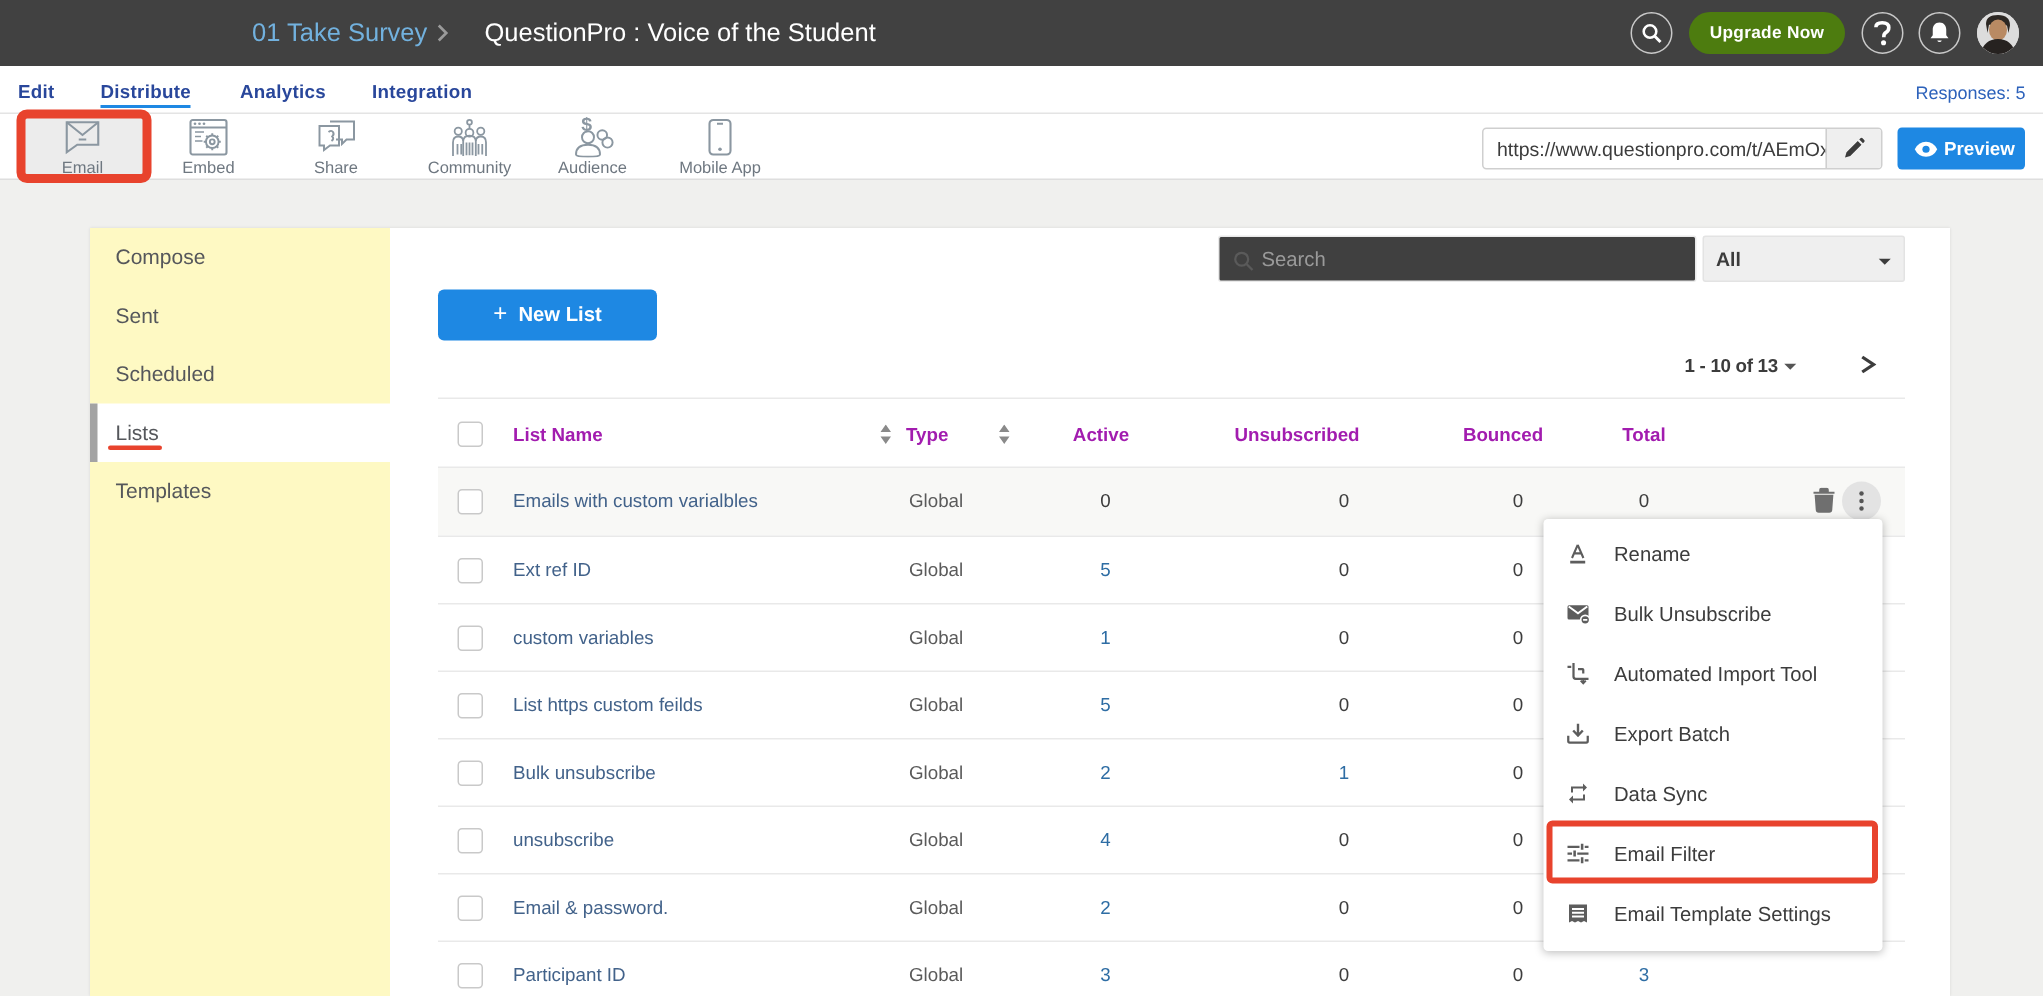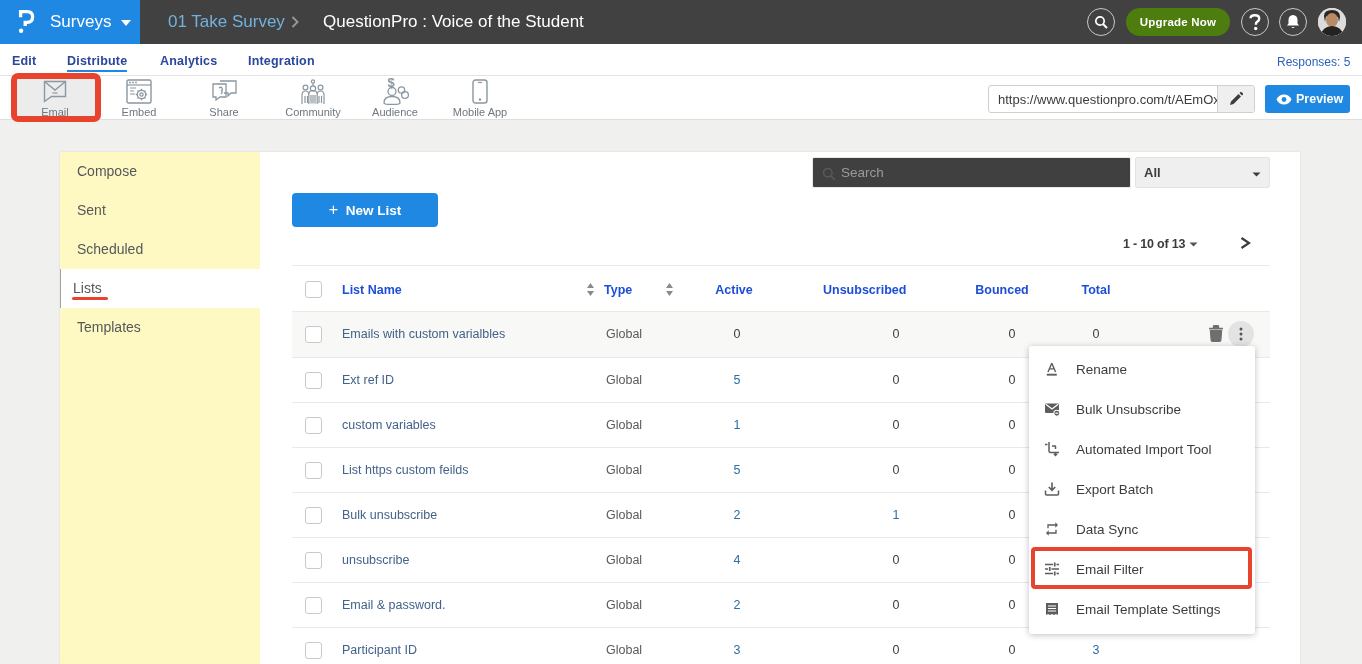--- a/index.html
+++ b/index.html
@@ -31,63 +31,53 @@
   
   #urlbox { position:absolute; left:988px; top:9px; width:267px; height:28px; border:1px solid #cfcfcf; border-radius:3px; background:#fff; overflow:hidden; }
   #urltext { position:absolute; left:9px; top:6px; font-size:13px; color:#3c3c3c; white-space:nowrap; }
   #urlpencil { position:absolute; right:0; top:0; width:37px; height:26px; background:#efefef; border-left:1px solid #cfcfcf; }
   #preview { position:absolute; left:1265px; top:9px; width:85px; height:28px; background:#1e88e3; border-radius:3px; color:#fff; font-weight:bold; line-height:28px; }
 
   
   #card { position:absolute; left:60px; top:152px; width:1240px; height:512px; background:#fff; box-shadow:0 0 2px rgba(0,0,0,0.10); }
   #sidebar { position:absolute; left:0; top:0; width:200px; height:512px; background:#fef9c3; }
   .sideitem { position:absolute; left:0; width:200px; height:39px; line-height:39px; padding-left:17px; font-size:14px; color:#55575b; }
-  #side-lists { background:#fff; border-left:1px solid #a3a3a3; padding-left:12px; }
+  #side-lists { background:#fff; border-left:5px solid #a3a3a3; padding-left:12px; }
   #redunder { position:absolute; left:12px; top:145px; width:36px; height:3px; background:#e8432d; border-radius:2px; }
 
   
   #searchbox { position:absolute; left:812px; top:157px; width:319px; height:31px; background:#404040; border:1px solid #e9e9e9; border-radius:2px; }
   #searchph { position:absolute; left:28px; top:7px; font-size:13.5px; color:#9a9a9a; }
   #alldrop { position:absolute; left:1135px; top:157px; width:135px; height:31px; background:#efefef; border:1px solid #e3e3e3; border-radius:2px; }
   #alltext { position:absolute; left:8px; top:7px; font-size:13px; font-weight:bold; color:#3c3c3c; }
   #newlist { position:absolute; left:292px; top:193px; width:146px; height:34px; background:#1e88e3; border-radius:4px; color:#fff; text-align:center; line-height:34px; font-size:13.5px; font-weight:bold; }
   #pager { position:absolute; left:1123px; top:237px; font-size:12.5px; color:#3c3c3c; font-weight:bold; letter-spacing:-0.2px; }
 
   
   #table { position:absolute; left:232px; top:113px; width:978px; }
-  .hdr { position:absolute; top:0; height:42px; font-size:12.5px; font-weight:bold; color:#1d4ed8; line-height:42px; }
+  .hdr { position:absolute; top:0; height:42px; font-size:12.5px; font-weight:bold; color:#a21caf; line-height:42px; }
   .row { position:absolute; left:0; width:978px; height:45px; border-top:1px solid #e9e9e9; }
   .cb { position:absolute; left:13px; width:17px; height:17px; border:1px solid #c9c9c9; border-radius:3px; background:#fff; }
   .lname { position:absolute; left:50px; top:15px; font-size:12.5px; color:#42628a; }
   .gtype { position:absolute; left:314px; top:15px; font-size:12.5px; color:#5a5a5a; }
   .num { position:absolute; top:15px; width:40px; text-align:center; font-size:12.5px; }
   .nblue { color:#2e6da4; }
   .ndark { color:#3d3d3d; }
 
   
   #menu { position:absolute; left:1029px; top:346px; width:226px; height:288px; background:#fff; border-radius:3px; box-shadow:0 1px 6px rgba(0,0,0,0.25); z-index:20; }
   .mitem { position:absolute; left:0; width:226px; height:40px; }
   .mlabel { position:absolute; left:47px; top:13px; font-size:13.5px; color:#3c3c3c; }
   .micon { position:absolute; left:15px; top:12px; width:16px; height:16px; }
   #redrect2 { position:absolute; left:1031px; top:547px; width:221px; height:42px; border:4px solid #e8432d; border-radius:4px; z-index:31; }
 </style>
 </head>
 <body>
 
 <div id="topbar">
-  <div id="logoblock">
-    <svg class="abs" style="left:18px;top:10px" width="17" height="24" viewBox="0 0 17 24">
-      <path d="M2.6 7.2 L2.6 1.7 L9.2 1.7 Q14.6 1.7 14.6 7.1 Q14.6 12.4 9.2 12.4 L7.2 12.4 L7.2 16" fill="none" stroke="#fff" stroke-width="3.3"></path>
-      <rect x="0.9" y="18.6" width="4.4" height="4.4" rx="2.2" fill="#fff"></rect>
-    </svg>
-    <div id="surveys">Surveys</div>
-    <svg class="abs" style="left:120px;top:19px" width="12" height="8" viewBox="0 0 12 8">
-        <path d="M1 1 L6 7 L11 1 Z" fill="#fff"></path>
-      </svg>
-  </div>
   <div id="crumb1">01 Take Survey</div>
   <svg class="abs" style="left:291px;top:16px" width="8" height="12" viewBox="0 0 8 12">
       <path d="M1.5 1 L6.5 6 L1.5 11" fill="none" stroke="#9a9a9a" stroke-width="1.8"></path>
     </svg>
   <div id="crumb2">QuestionPro : Voice of the Student</div>
 
   <div class="topcircle" style="left:1087px">
     <svg class="abs" style="left:6px;top:6px" width="15" height="15" viewBox="0 0 15 15">
         <circle cx="6" cy="6" r="4.2" fill="none" stroke="#fff" stroke-width="1.7"></circle>
         <path d="M9.2 9.2 L13 13" stroke="#fff" stroke-width="2"></path>

